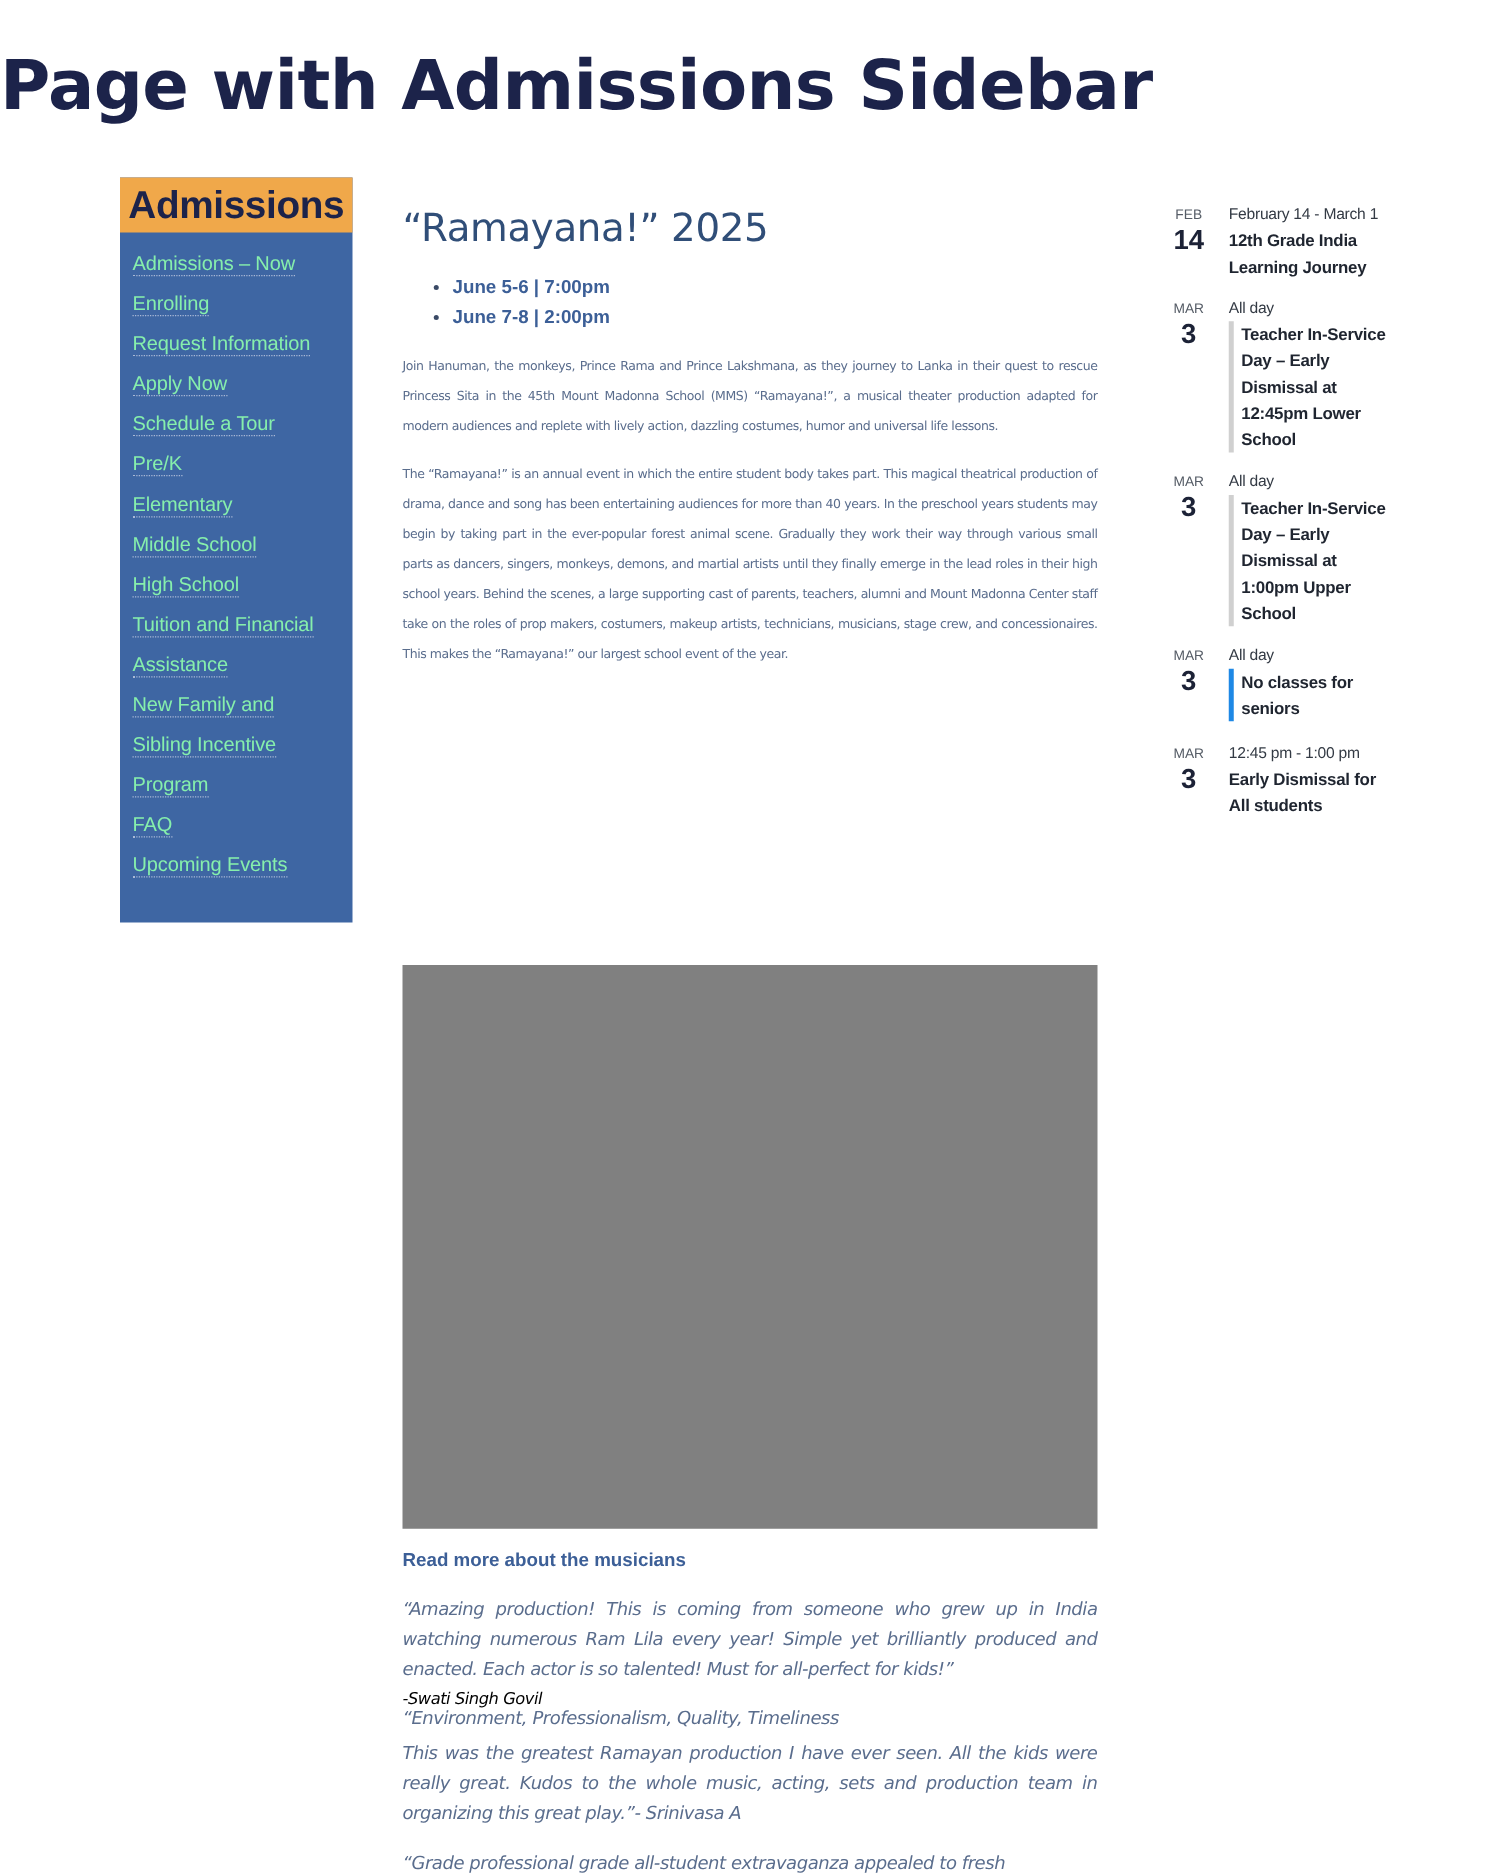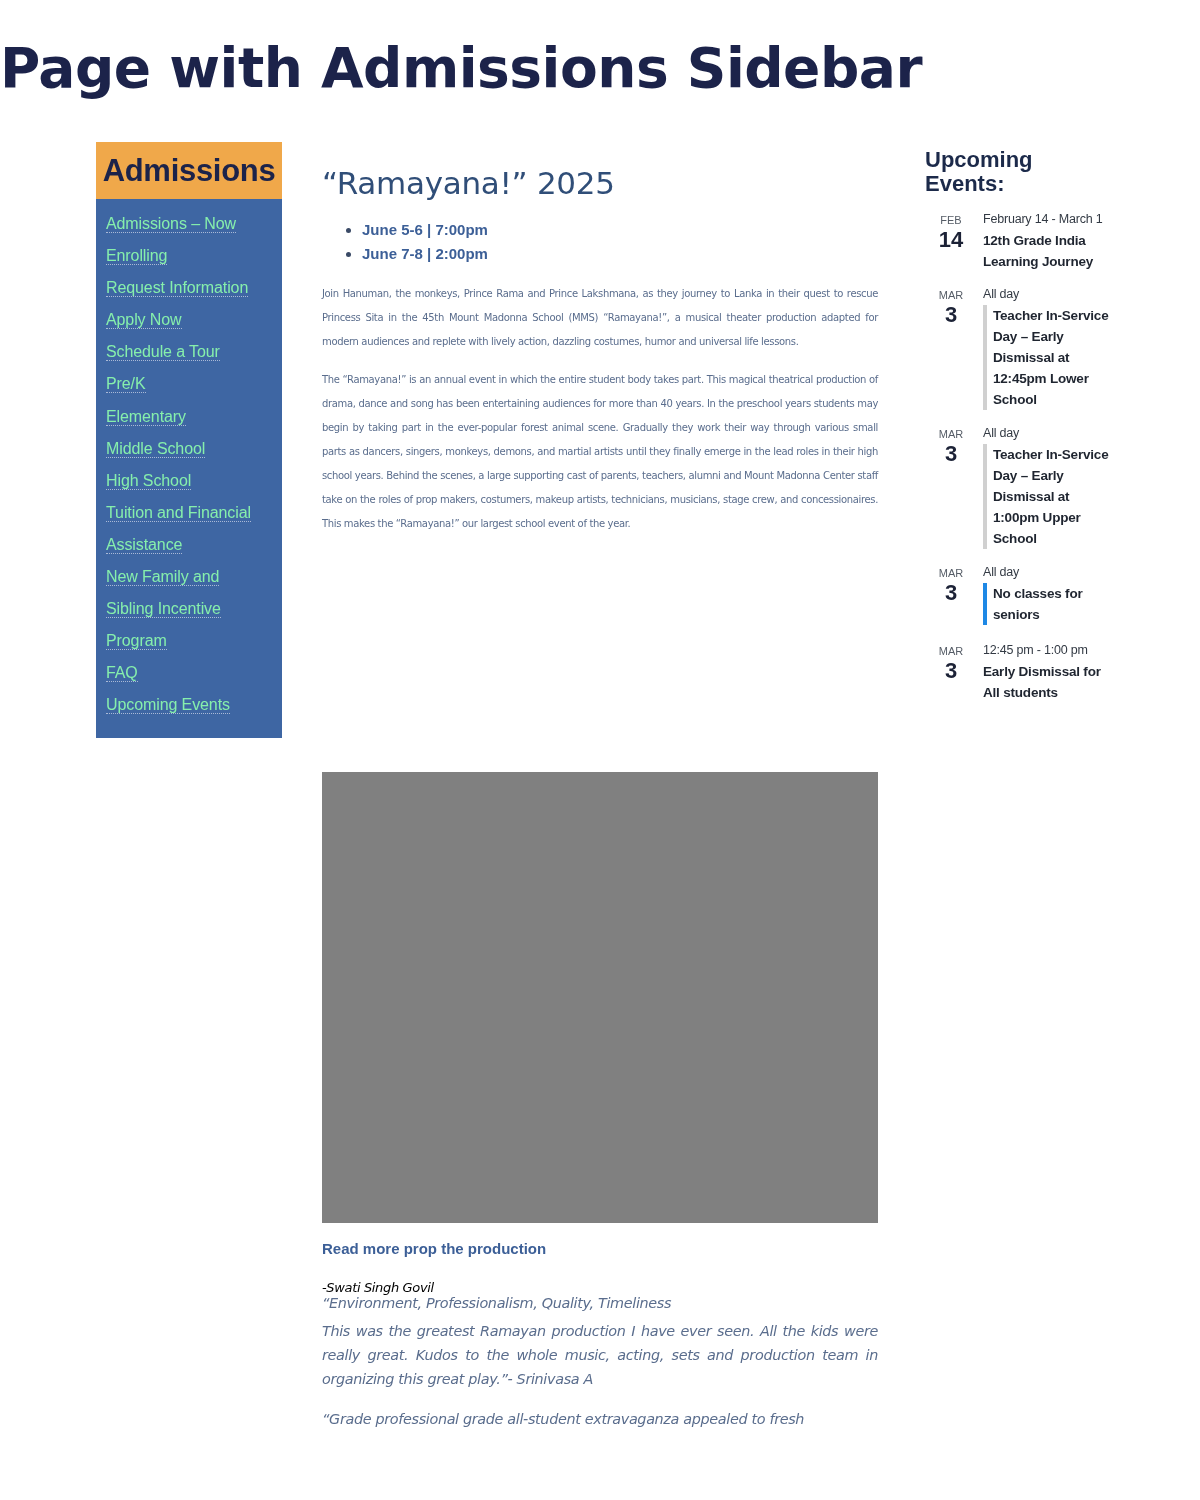--- a/index.html
+++ b/index.html
@@ -32,21 +32,21 @@
     .admissions-sidebar {
       position: absolute;
       left: 96px;
       top: 142px;
       width: 186px;
       height: 596px;
       background: #3e66a3;
     }
     .admissions-header {
       background: #f0a84a;
-      height: 57px;
+      height: 44px;
       display: flex;
       align-items: center;
       justify-content: center;
     }
     .admissions-header span {
       font-family: "Liberation Sans", sans-serif;
       font-weight: bold;
       font-size: 31px;
       color: #1c234a;
       letter-spacing: -0.3px;
@@ -272,38 +272,38 @@
   <h1>“Ramayana!” 2025</h1>
   <ul class="dates">
     <li>June 5-6 | 7:00pm</li>
     <li>June 7-8 | 2:00pm</li>
   </ul>
   <p class="body-text p1">Join Hanuman, the monkeys, Prince Rama and Prince Lakshmana, as they journey to Lanka in their quest to rescue Princess Sita in the 45th Mount Madonna School (MMS) “Ramayana!”, a musical theater production adapted for modern audiences and replete with lively action, dazzling costumes, humor and universal life lessons.</p>
   <p class="body-text p2">The “Ramayana!” is an annual event in which the entire student body takes part. This magical theatrical production of drama, dance and song has been entertaining audiences for more than 40 years. In the preschool years students may begin by taking part in the ever-popular forest animal scene. Gradually they work their way through various small parts as dancers, singers, monkeys, demons, and martial artists until they finally emerge in the lead roles in their high school years. Behind the scenes, a large supporting cast of parents, teachers, alumni and Mount Madonna Center staff take on the roles of prop makers, costumers, makeup artists, technicians, musicians, stage crew, and concessionaires. This makes the “Ramayana!” our largest school event of the year.</p>
 
   <div class="media-placeholder"></div>
 
-  <a href="#" class="read-more">Read more prop the production</a>
+  <a href="#" class="read-more">Read more about the musicians</a>
 
   <div class="testimonials">
     <div>
+      <p class="quote">“Amazing production! This is coming from someone who grew up in India watching numerous Ram Lila every year! Simple yet brilliantly produced and enacted. Each actor is so talented! Must for all-perfect for kids!”</p>
       <p class="quote-author">-Swati Singh Govil</p>
     </div>
     <div>
       <p class="quote quote-tight">“Environment, Professionalism, Quality, Timeliness</p>
       <p class="quote quote-block2">This was the greatest Ramayan production I have ever seen. All the kids were really great. Kudos to the whole music, acting, sets and production team in organizing this great play.”- Srinivasa A</p>
     </div>
     <div>
       <p class="quote quote-block3">“Grade professional grade all-student extravaganza appealed to fresh</p>
     </div>
   </div>
 </main>
 
 <section class="events">
-  <h3>Upcoming Events:</h3>
 
   <div class="event" style="margin-top:14px;">
     <div class="event-date">
       <div class="event-month">FEB</div>
       <div class="event-day">14</div>
     </div>
     <div class="event-info">
       <div class="event-time">February 14 - March 1</div>
       <div class="event-title">12th Grade India Learning Journey</div>
     </div>

